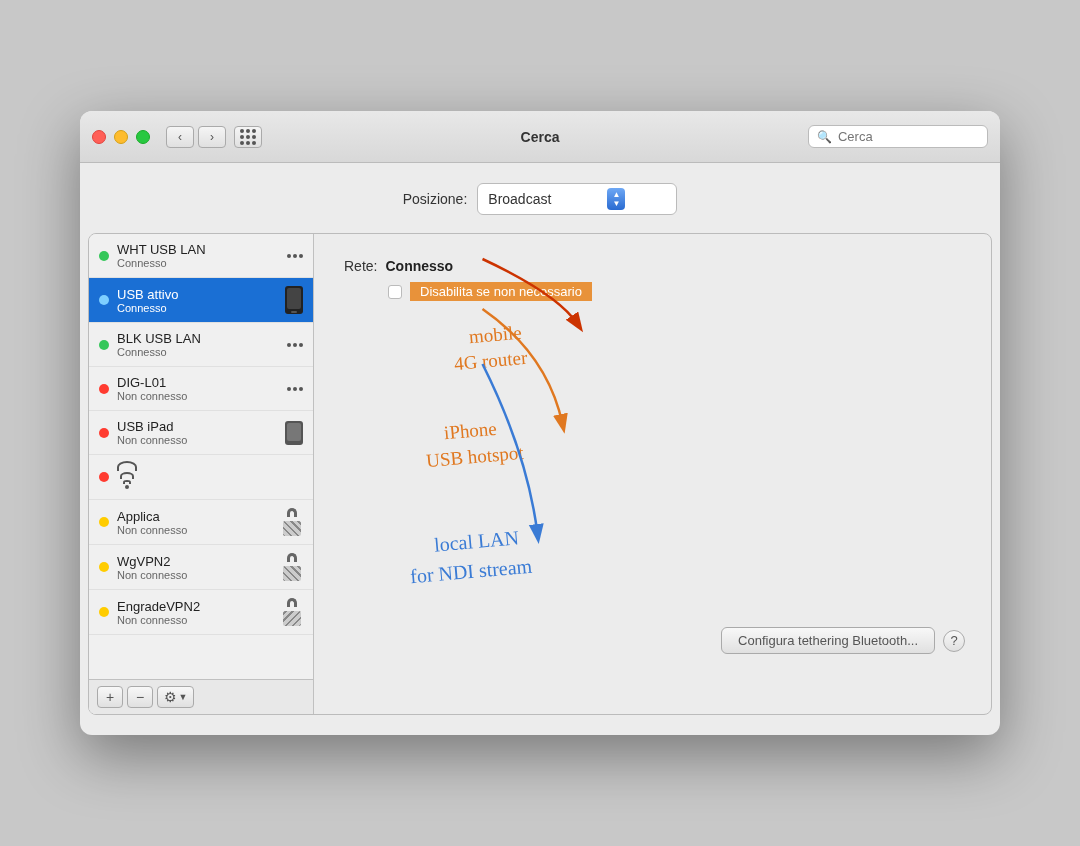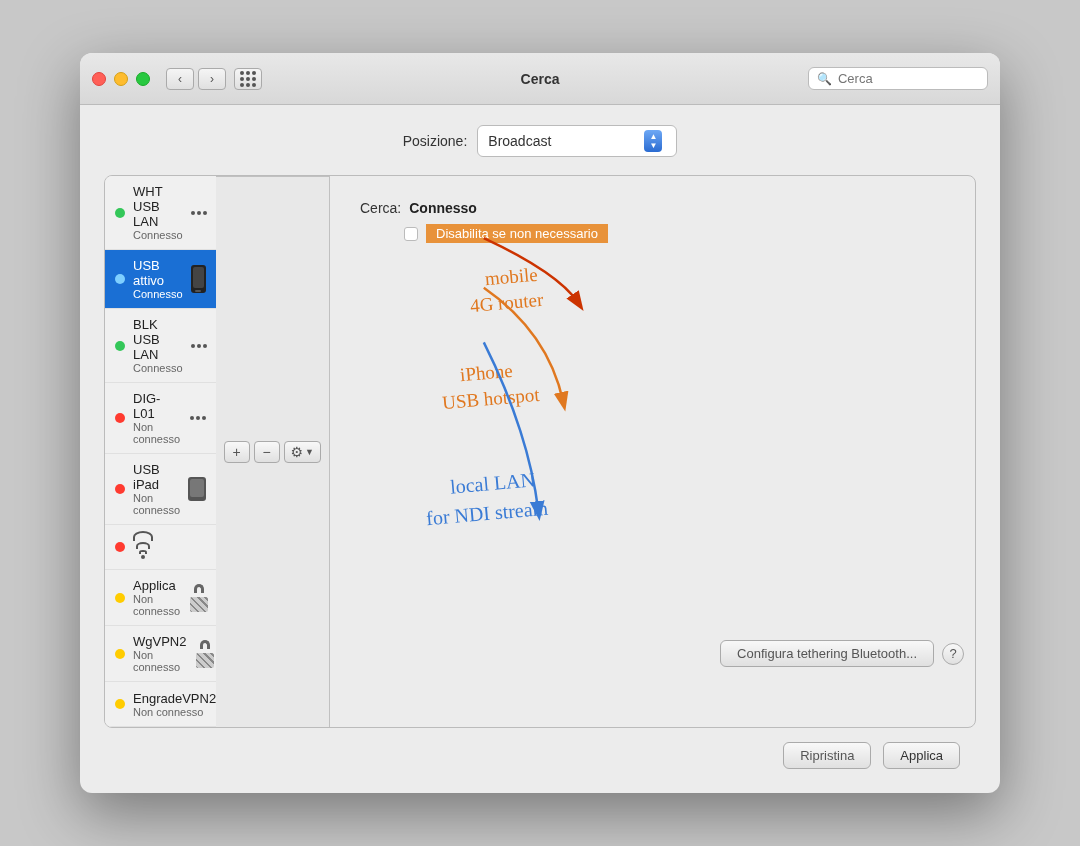--- a/index.html
+++ b/index.html
@@ -101,41 +101,41 @@
     .search-input {
       border: none;
       outline: none;
       font-size: 13px;
       color: #999;
       background: transparent;
       width: 100%;
     }
     
     .content {
-      padding: 20px 24px;
+      padding: 20px 8px;
     }
     .posizione-row {
       display: flex;
       align-items: center;
       justify-content: center;
       gap: 10px;
       margin-bottom: 18px;
     }
     .posizione-label {
       font-size: 14px;
       color: #333;
     }
     .posizione-select {
       display: flex;
       align-items: center;
       background: white;
       border: 1px solid #bbb;
       border-radius: 6px;
       padding: 4px 10px;
-      gap: 93px;
+      gap: 56px;
       min-width: 200px;
       cursor: pointer;
     }
     .posizione-select-text { font-size: 14px; color: #333; }
     .posizione-chevron {
       background: linear-gradient(180deg, #6ea8f5 0%, #2a6bd1 100%);
       border-radius: 4px;
       width: 18px;
       height: 22px;
       display: flex;
@@ -154,20 +154,21 @@
       border-radius: 8px;
       overflow: hidden;
       border: 1px solid #bbb;
     }
     
     .sidebar {
       width: 225px;
       background: #f0f0f0;
       border-right: 1px solid #c0c0c0;
       display: flex;
+      flex-direction: column;
     }
     .sidebar-list {
       flex: 1;
       overflow-y: auto;
     }
     .sidebar-item {
       display: flex;
       align-items: center;
       padding: 8px 10px;
       cursor: pointer;
@@ -552,21 +553,21 @@
           <div class="gear-btn">
             <span>⚙</span>
             <span style="font-size:9px;">▼</span>
           </div>
         </div>
       </div>
 
       <div class="detail-panel">
 
         <div class="stato-row">
-          <span class="stato-label">Cerca:</span>
+          <span class="stato-label">Rete:</span>
           <span class="stato-value">Connesso</span>
         </div>
 
         <div class="disable-row">
           <div class="checkbox-custom"></div>
           <span class="disable-label">Disabilita se non necessario</span>
         </div>
 
         <div class="annotations">
 
@@ -591,25 +592,21 @@
               <marker id="arrowhead-orange" markerWidth="8" markerHeight="8" refX="4" refY="3" orient="auto">
                 <path d="M0,0 L0,6 L8,3 z" fill="#e07820"></path>
               </marker>
               <marker id="arrowhead-blue" markerWidth="8" markerHeight="8" refX="4" refY="3" orient="auto">
                 <path d="M0,0 L0,6 L8,3 z" fill="#3a7bd5"></path>
               </marker>
             </defs>
           </svg>
         </div>
 
-        <div style="position:absolute; bottom:60px; right:11px; display:flex; align-items:center; gap:8px;">
+        <div style="position:absolute; bottom:60px; right:26px; display:flex; align-items:center; gap:8px;">
           <button class="bt-secondary">Configura tethering Bluetooth...</button>
           <div class="bt-help">?</div>
         </div>
       </div>
     </div>
 
-    <div class="bottom-buttons">
-      <button class="bt-secondary">Ripristina</button>
-      <button class="bt-primary">Applica</button>
-    </div>
   </div>
 </div>
 
 </body></html>

